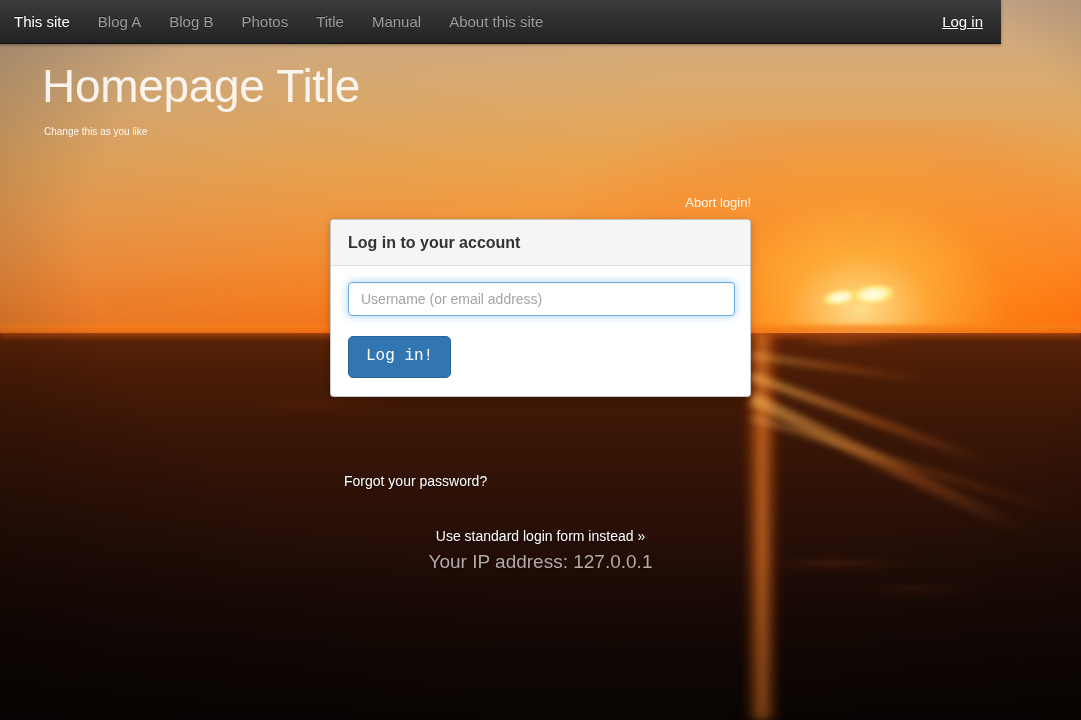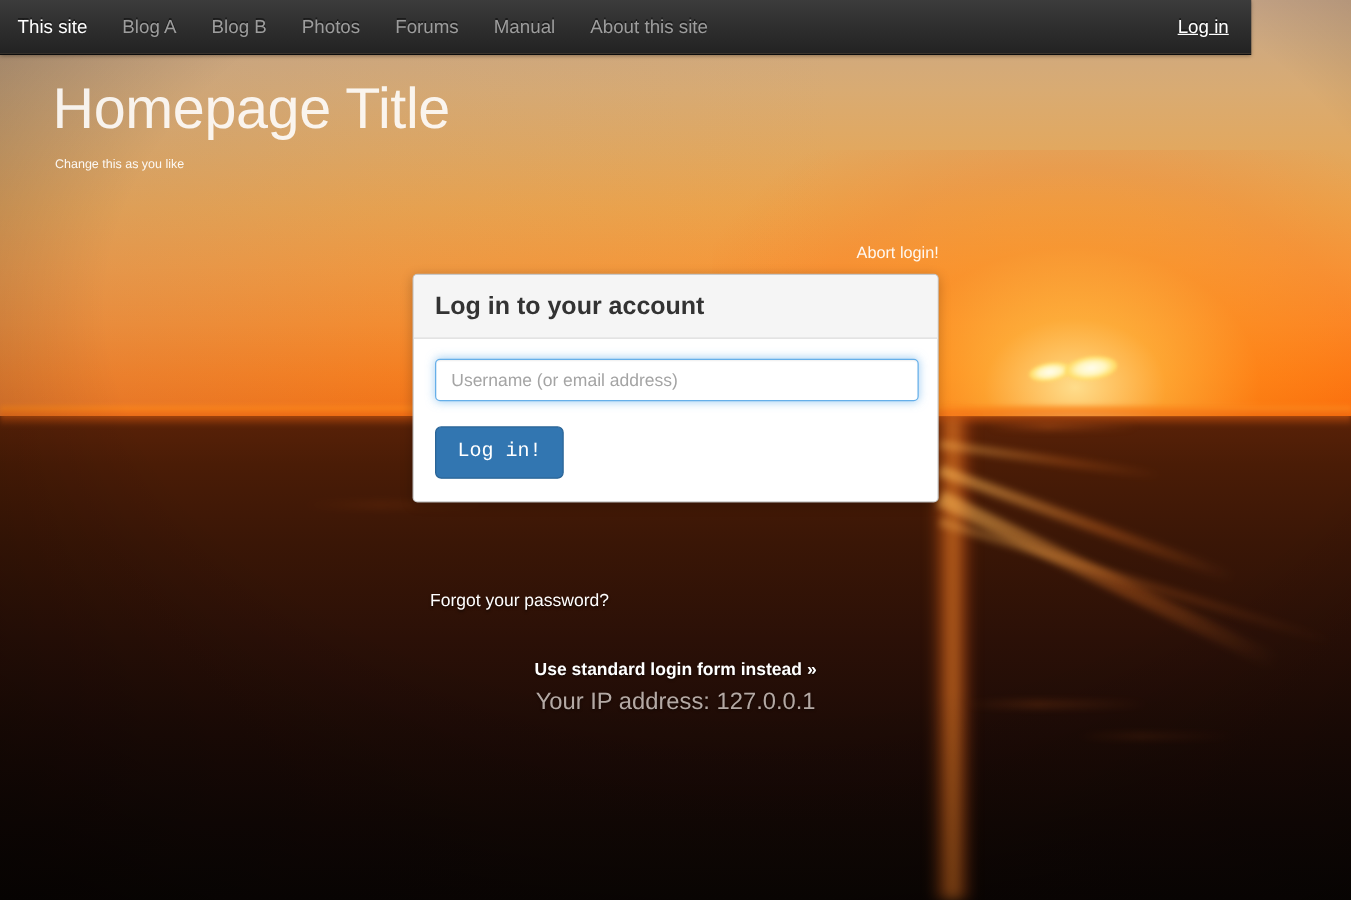--- a/index.html
+++ b/index.html
@@ -220,21 +220,21 @@
     z-index: 12;
     overflow: hidden;
   }
   .panel-heading {
     background: #f5f5f5;
     border-bottom: 1px solid #dddddd;
     padding: 13px 16px 13px 17px;
   }
   .panel-title {
     margin: 0;
-    font-size: 20px;
+    font-size: 16px;
     font-weight: bold;
     color: #333333;
     line-height: 1.2;
   }
   .panel-body {
     padding: 16px 17px 18px 17px;
   }
   .form-control {
     display: block;
     width: 387px;
@@ -284,21 +284,21 @@
   .alt-login {
     position: absolute;
     left: 0; top: 527px;
     width: 1081px;
     text-align: center;
     z-index: 12;
   }
   .alt-login a {
     color: #ffffff;
     font-size: 14px;
-    font-weight: bold;
+    font-weight: normal;
     text-decoration: none;
     cursor: pointer;
     text-shadow: 0 1px 2px rgba(0,0,0,0.55);
   }
 
   .ip-note {
     position: absolute;
     left: 0; top: 551px;
     width: 1081px;
     text-align: center;
@@ -330,21 +330,21 @@
   <div class="smear smear-4"></div>
   <div class="bg-vignette"></div>
 </div>
 
 <div class="navbar">
   <div class="nav-left">
     <a class="nav-item active" href="#">This site</a>
     <a class="nav-item" href="#">Blog A</a>
     <a class="nav-item" href="#">Blog B</a>
     <a class="nav-item" href="#">Photos</a>
-    <a class="nav-item" href="#">Forums</a>
+    <a class="nav-item" href="#">Title</a>
     <a class="nav-item" href="#">Manual</a>
     <a class="nav-item" href="#">About this site</a>
   </div>
   <div class="nav-right">
     <a class="nav-login" href="#">Log in</a>
   </div>
 </div>
 
 <div class="hero">
   <h1 class="hero-title">Homepage Title</h1>

